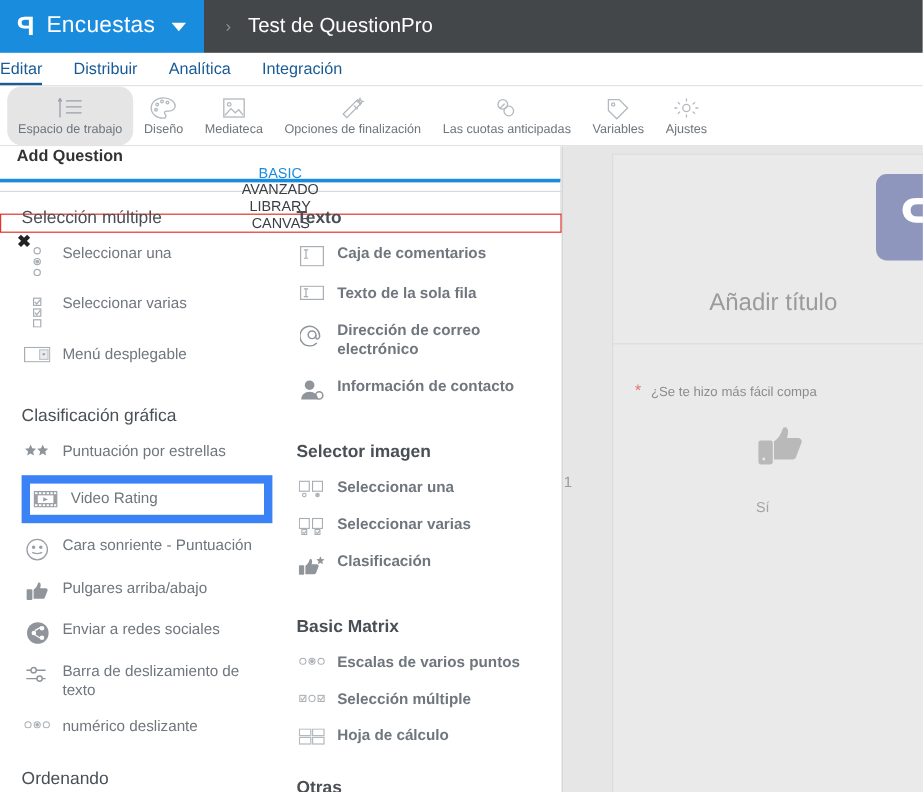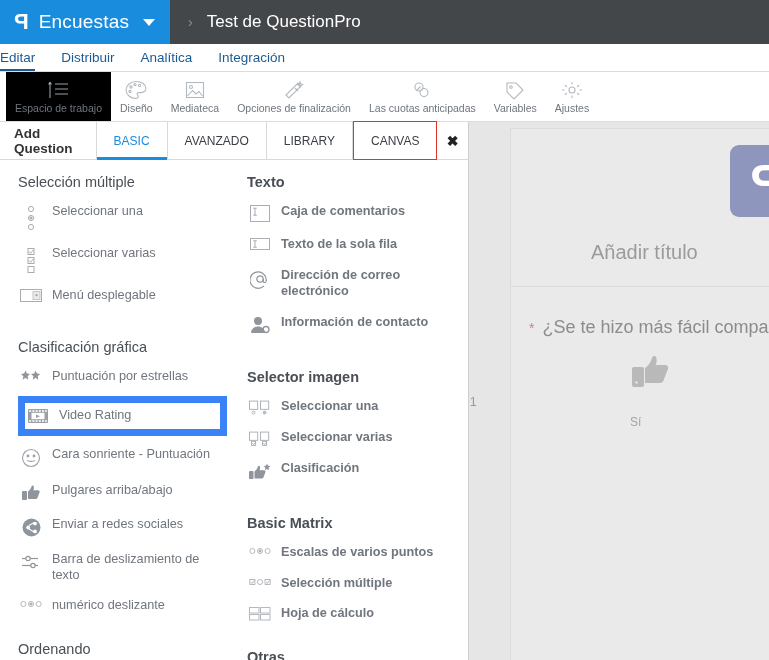--- a/index.html
+++ b/index.html
@@ -49,34 +49,34 @@
   
   .toolbar {
     height: 50px; display: flex; align-items: stretch;
     border-bottom: 1px solid #dcdcdc; background: #fff; padding-left: 6px;
   }
   .tool {
     display: flex; flex-direction: column; align-items: center;
     justify-content: center; gap: 2px; padding: 3px 9px 2px;
     color: #8a8f96;
   }
-  .tool.active { background: #000000; }
+  .tool.active { background: #e5e5e5; border-radius: 12px; }
   .tool .tlabel { font-size: 10.5px; white-space: nowrap; color: #6e757d; }
   .tool svg { display: block; }
 
   
   .stage { position: relative; width: 769px; height: 538px; background: #e6e6e6; }
   .panel {
     position: absolute; left: 0; top: 0; width: 469px; height: 538px;
     background: #fff; border-right: 1px solid #cfcfcf;
     display: flex; flex-direction: column;
   }
   .panel-tabs {
     display: flex; align-items: stretch; height: 38px;
-    border-bottom: 1px solid #d9d9d9; background: #fff;
+    border-bottom: 1px solid #d9d9d9; background: #fff; flex-direction: column;
   }
   .panel-title {
     display: flex; align-items: center; padding: 0 14px;
     font-size: 13.5px; font-weight: bold; color: #333;
     border-right: 1px solid #d9d9d9;
   }
   .ptab {
     display: flex; align-items: center; justify-content: center;
     padding: 0 17px; font-size: 12px; color: #3a3f45;
     border-right: 1px solid #d9d9d9; position: relative;
@@ -137,21 +137,21 @@
   }
   .add-title {
     position: absolute; left: 80px; top: 112px;
     font-size: 20px; color: #9b9b9b;
   }
   .q-row {
     position: absolute; left: 0; top: 188px; right: 0;
     display: flex; align-items: baseline; gap: 8px; padding-left: 18px;
   }
   .req-star { color: #e07a77; font-size: 14px; }
-  .q-text { font-size: 18px; color: #8c8c8c; white-space: nowrap; }
+  .q-text { font-size: 11px; color: #8c8c8c; white-space: nowrap; }
   .thumbs-row { position: absolute; top: 222px; left: 0; right: 0; }
   .thumb-item {
     position: absolute; display: flex; flex-direction: column;
     align-items: flex-start; gap: 18px;
   }
   .thumb-item.yes { left: 119px; }
   .thumb-lbl { font-size: 12px; color: #a4a4a4; }
 </style>
 </head>
 <body>

